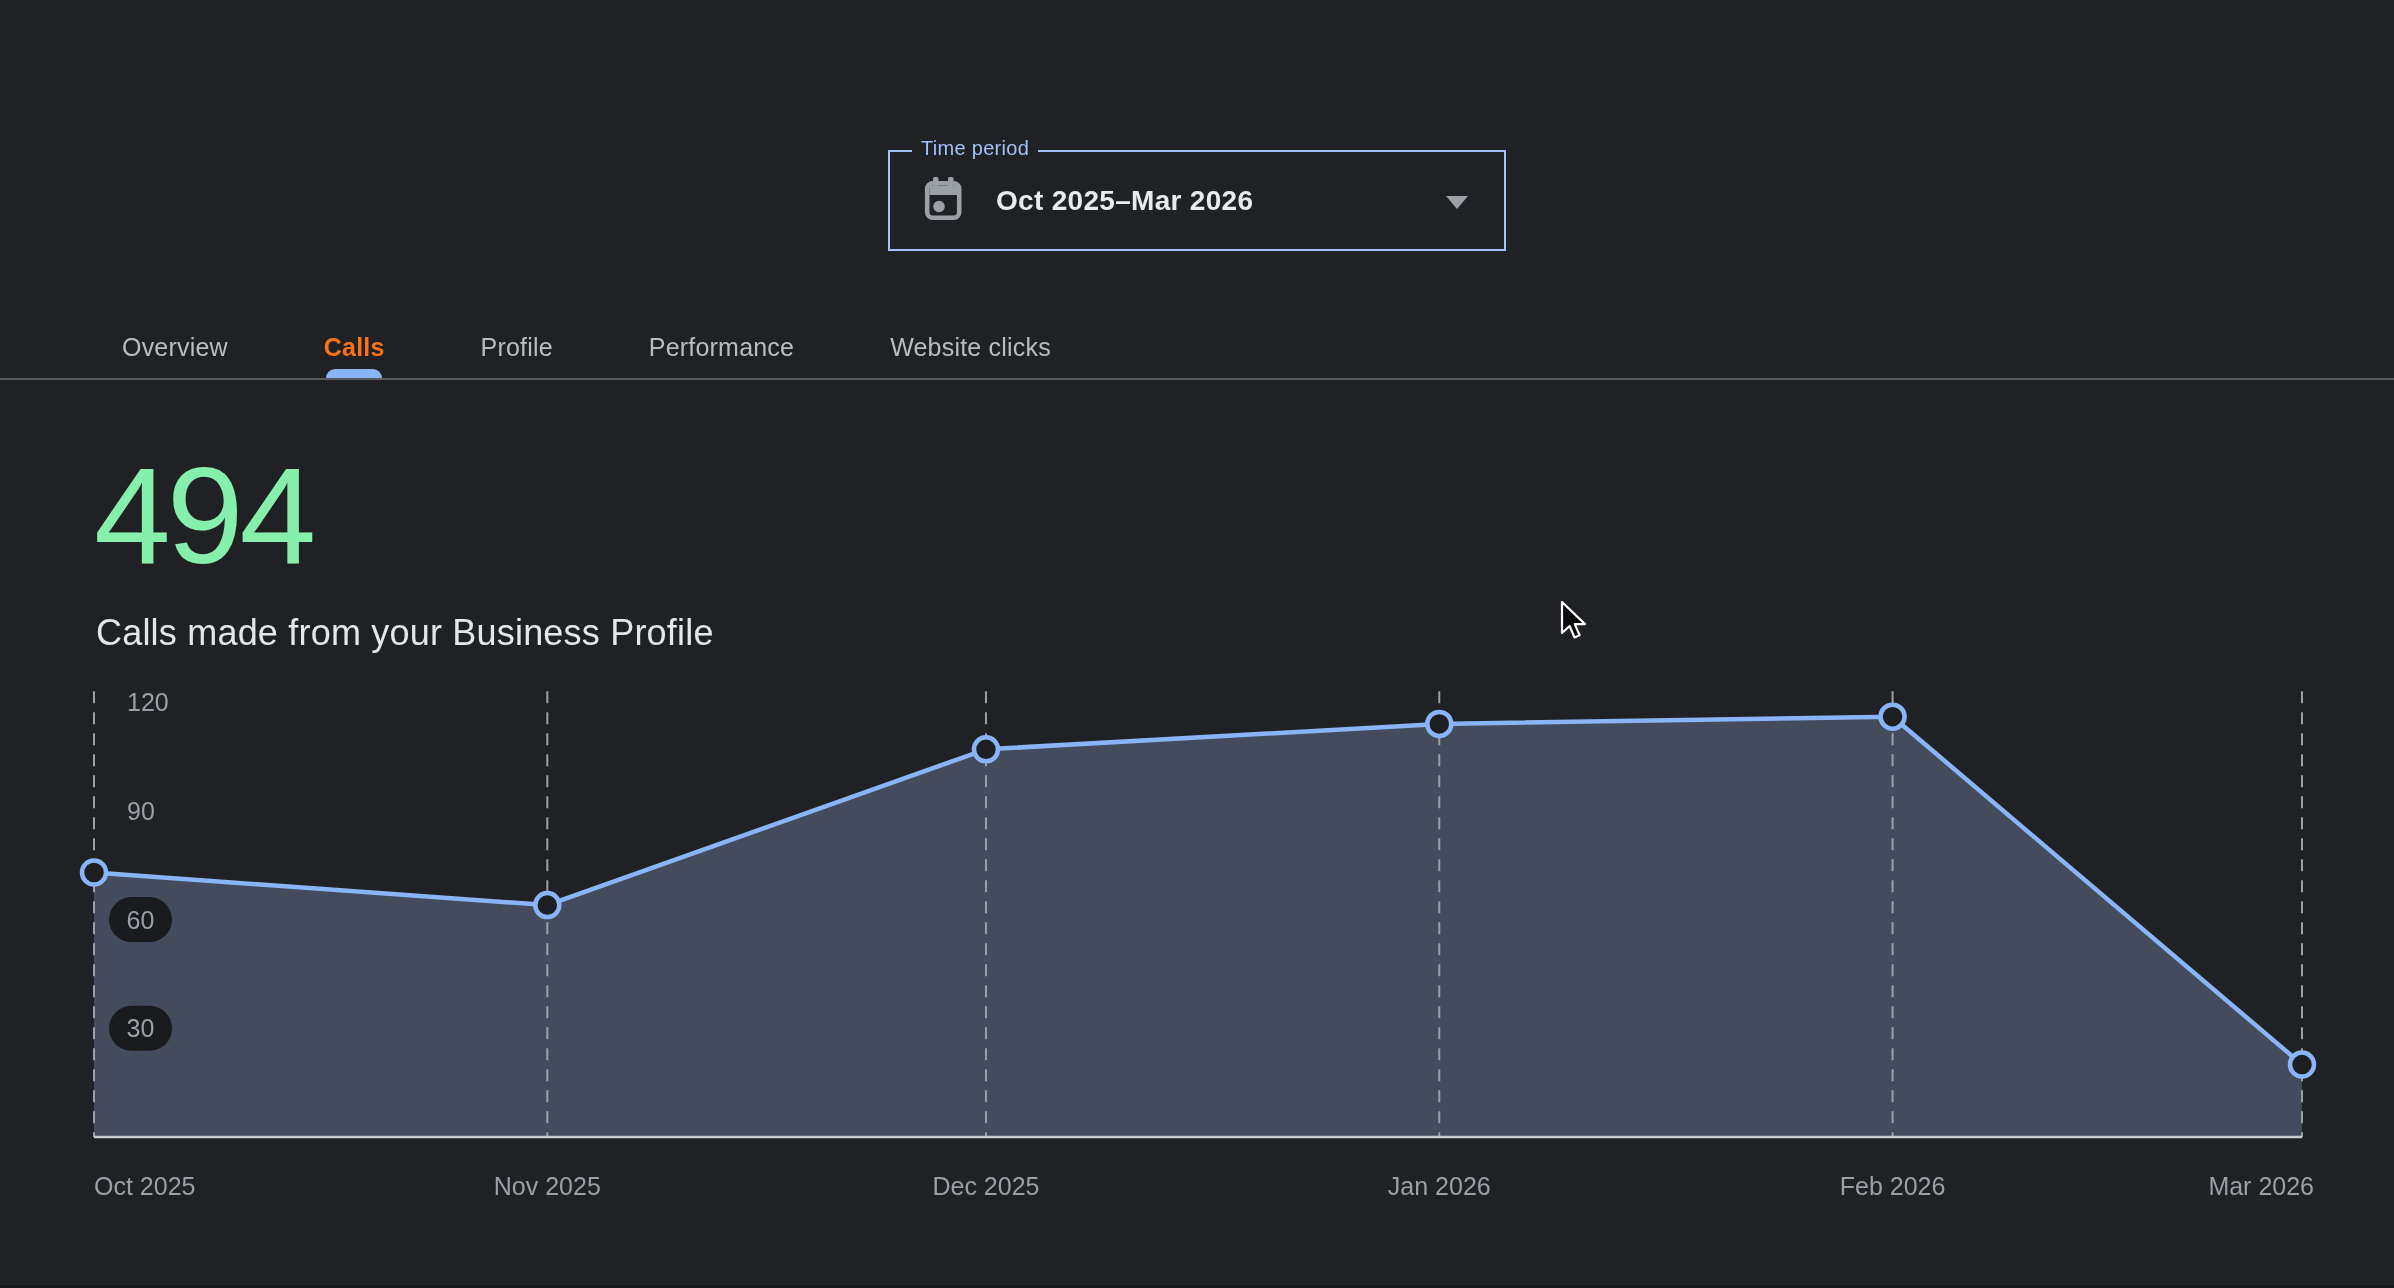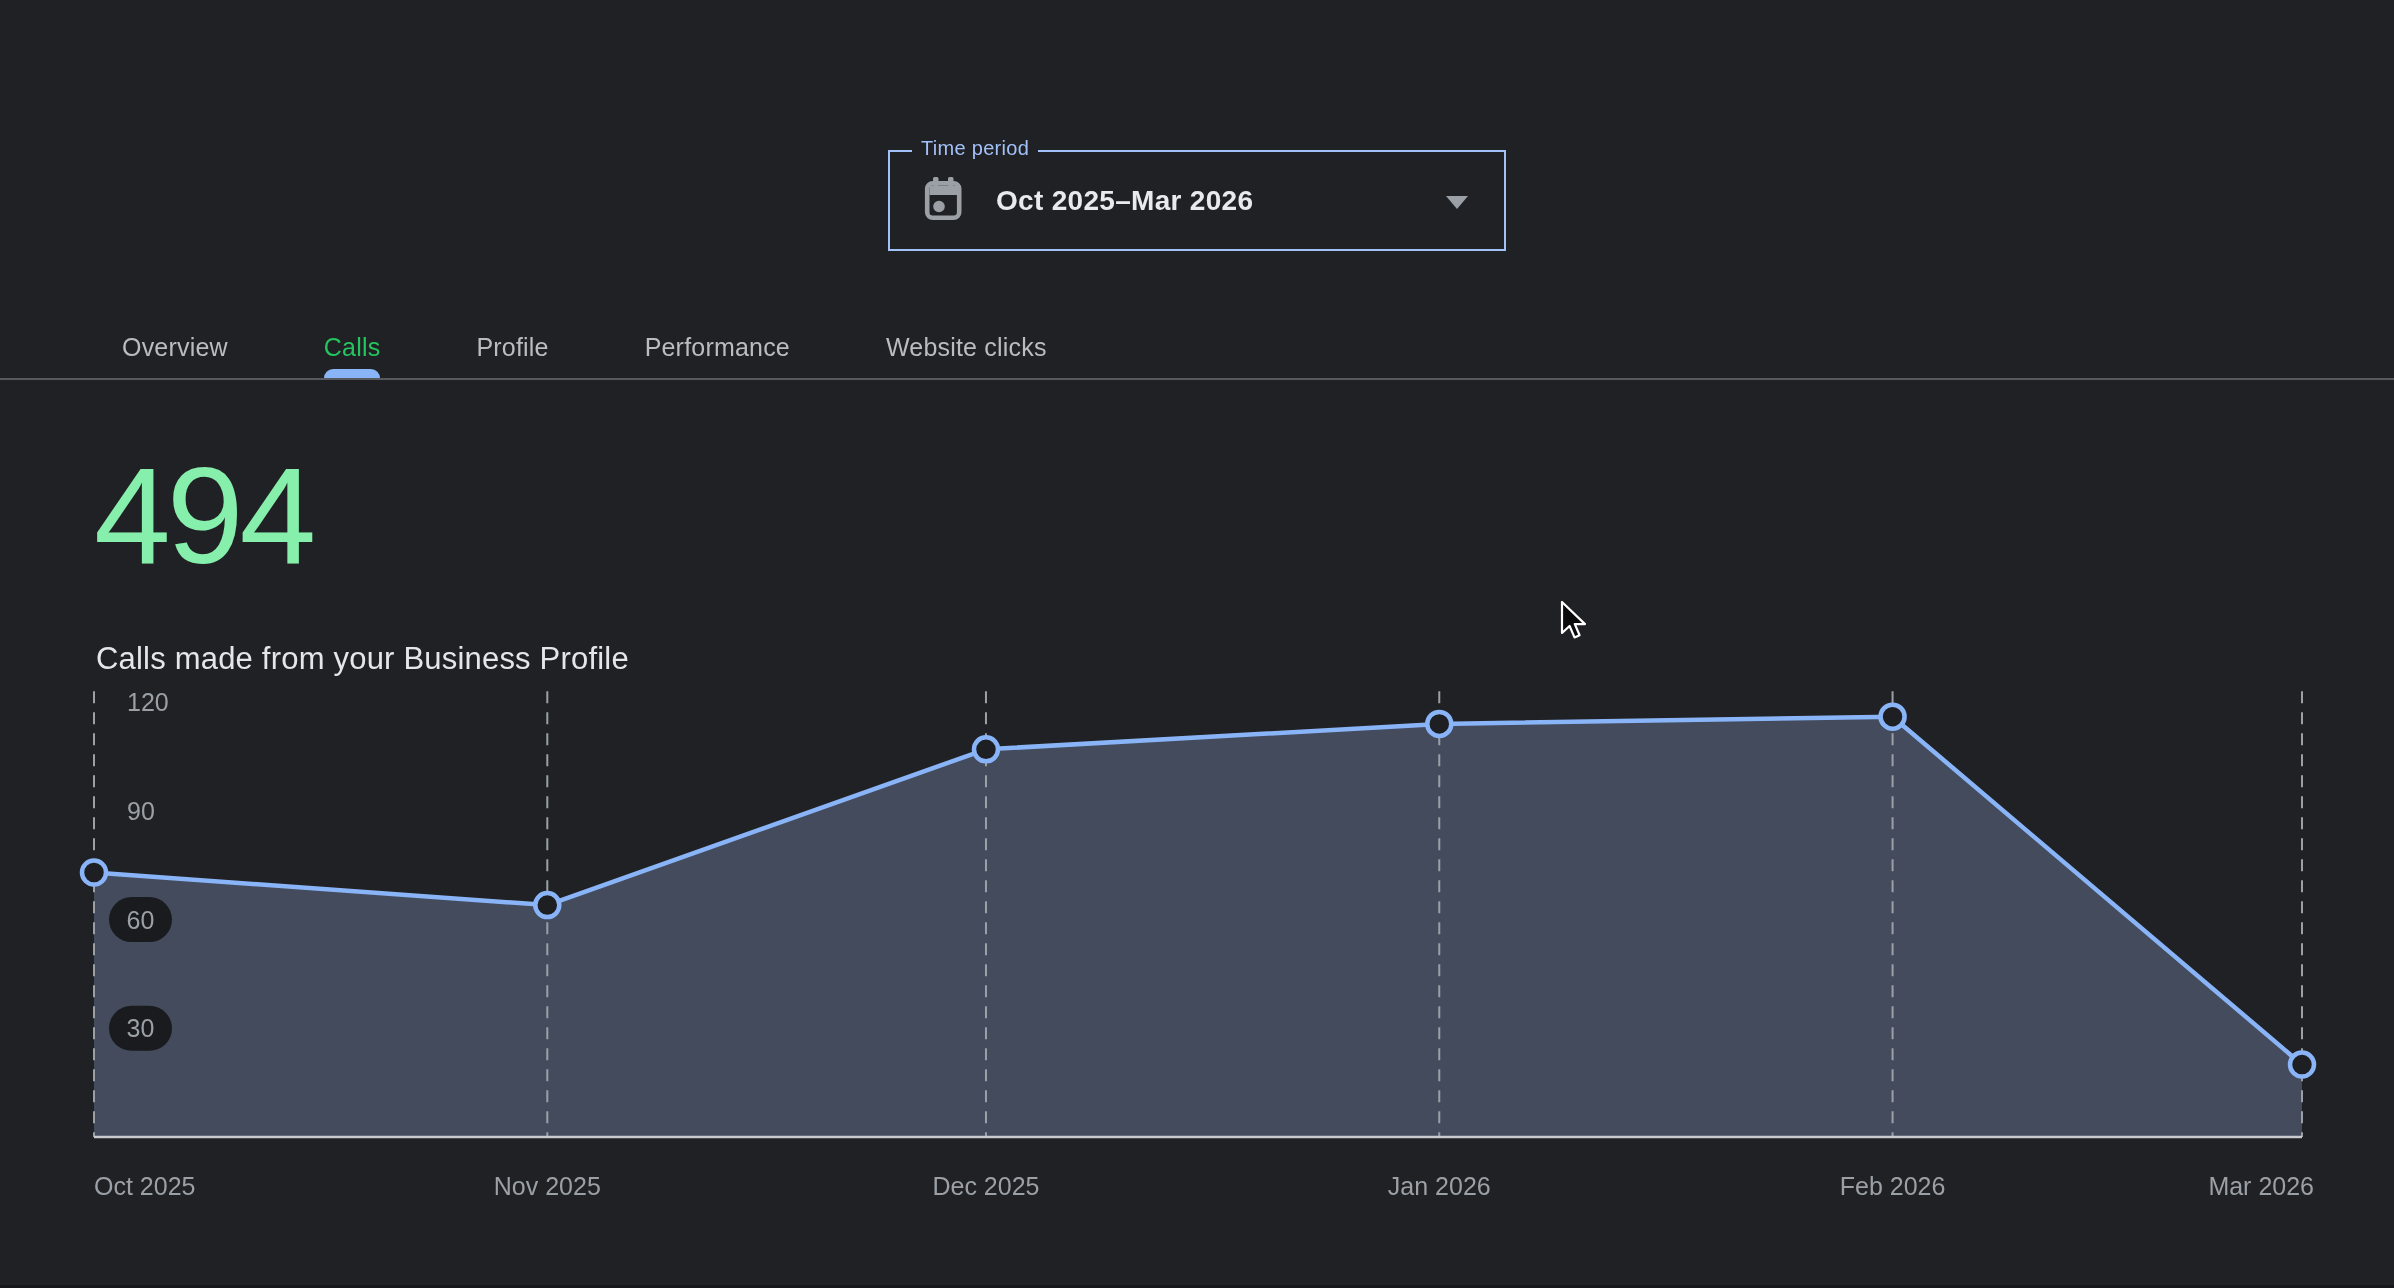--- a/index.html
+++ b/index.html
@@ -37,36 +37,36 @@
     border-left:11px solid transparent; border-right:11px solid transparent;
     border-top:13px solid #9aa0a6;
   }
   
   .tabs { position:absolute; top:300px; left:122px; height:78px; display:flex; gap:96px; }
   .tab {
     position:relative; height:78px; padding-top:17px;
     background:transparent; border:none; cursor:pointer;
     font-family:inherit; font-size:25px; color:#b9bdc2; letter-spacing:.2px;
   }
-  .tab.active { color:#22c55e; font-weight:400; }
+  .tab.active { color:#f97316; font-weight:700; }
   .tab-indicator {
     position:absolute; bottom:0; left:50%; transform:translateX(-50%);
     width:56px; height:9px; background:#8ab4f8;
     border-radius:10px 10px 0 0;
   }
   .tabs-divider { position:absolute; top:378px; left:0; width:100%; height:2px; background:#56595d; }
   
   .metric-value {
     position:absolute; left:94px; top:446px;
     font-size:138px; font-weight:400; letter-spacing:-4px;
     color:#86efac; line-height:1;
   }
   .metric-desc {
-    position:absolute; left:96px; top:641px;
-    font-size:31px; color:#e4e6e9; letter-spacing:.2px;
+    position:absolute; left:96px; top:612px;
+    font-size:36px; color:#e4e6e9; letter-spacing:.2px;
   }
   
   .chart-wrap { position:absolute; top:660px; left:0; width:2394px; height:560px; }
   .chart-wrap svg text { font-family:"Liberation Sans","DejaVu Sans",sans-serif; }
   
   .cursor { position:absolute; left:1560px; top:600px; }
   .bottom-edge { position:absolute; bottom:0; left:0; width:100%; height:3px; background:#16171a; }
 </style>
 </head>
 <body>

